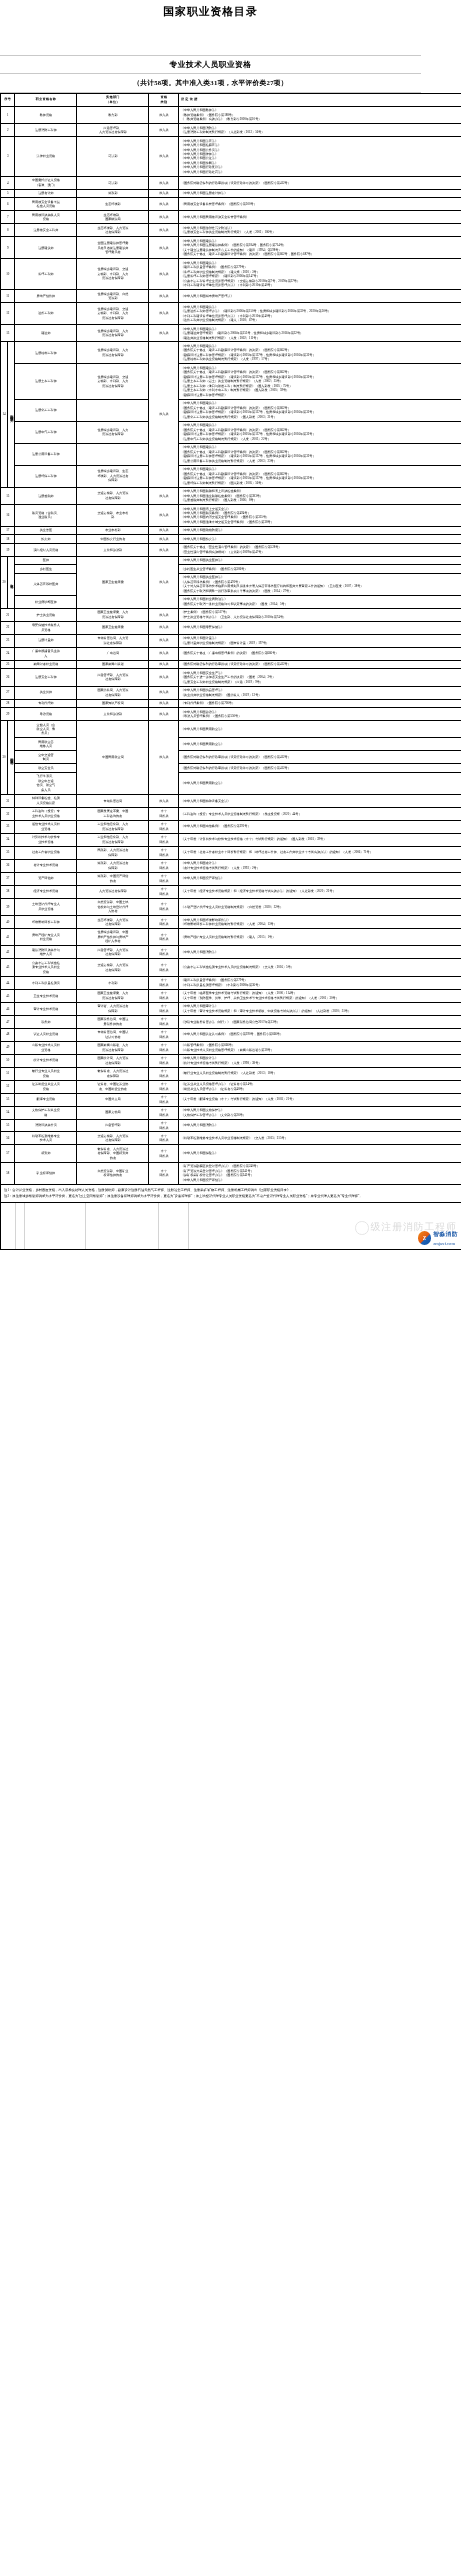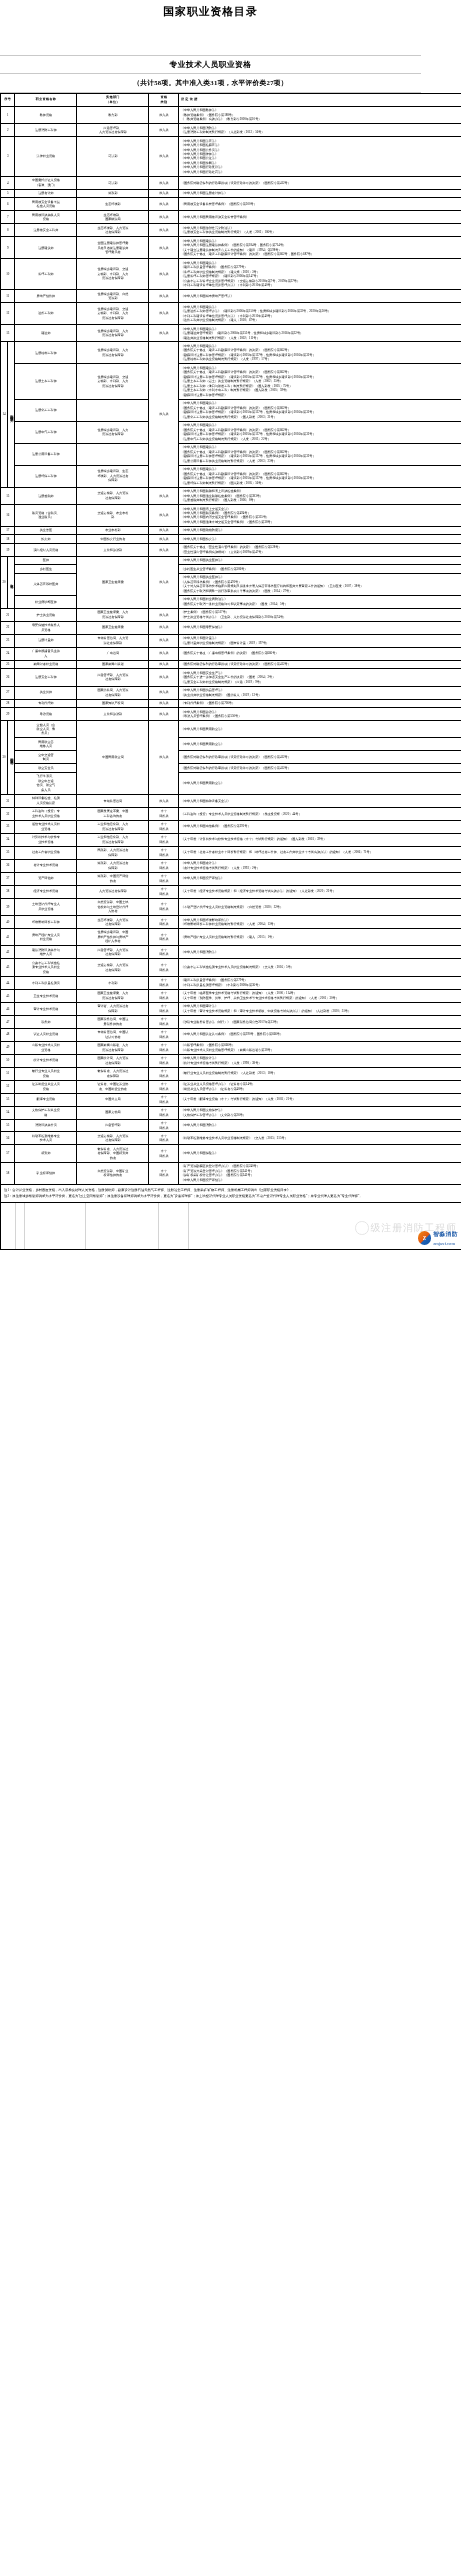--- a/index.html
+++ b/index.html
@@ -101,21 +101,21 @@
     border-bottom: 0.7px solid #000;
     background: #fff;
   }
   .tail .grid-col {
     position: absolute; top: 0; bottom: 0;
     border-right: 0.5px solid #d4d4d4;
   }
   .watermark {
     position: absolute;
     right: 4.1px; bottom: 14.4px;
-    display: flex; align-items: center; gap: 2px;
+    display: flex; align-items: flex-start; gap: 2px;
     opacity: .55;
   }
   .wm-text {
     font-size: 9.8px;
     color: #bdbdbd;
     letter-spacing: 1px;
     font-family: "Liberation Serif", serif;
   }
   .wm-circle {
     width: 13.4px; height: 13.4px; border-radius: 50%;

